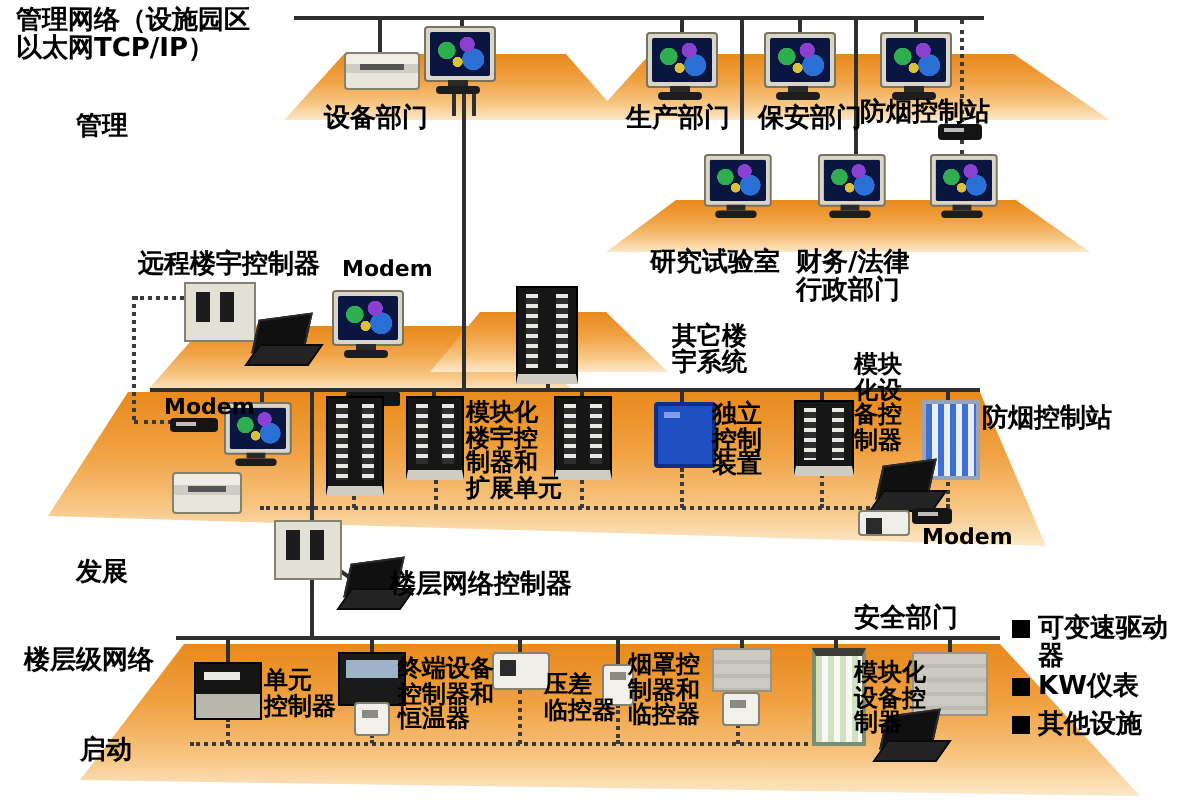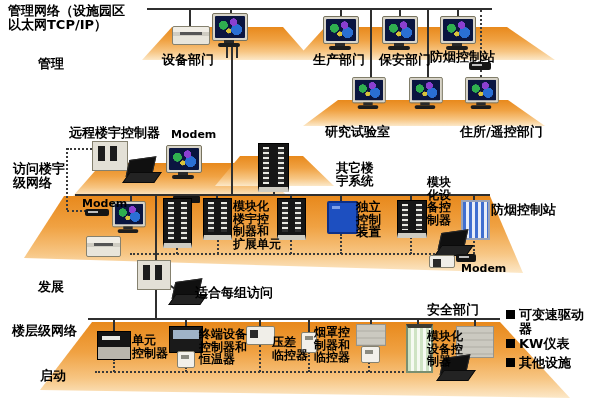--- a/index.html
+++ b/index.html
@@ -202,43 +202,42 @@
   <div class="laptop" style="left:436px;top:356px;"></div>
 
   <div class="lbl f13" style="left:8px;top:4px;">管理网络（设施园区
 以太网TCP/IP）</div>
   <div class="lbl f13" style="left:38px;top:57px;">管理</div>
   <div class="lbl f13" style="left:162px;top:53px;">设备部门</div>
   <div class="lbl f13" style="left:313px;top:53px;">生产部门</div>
   <div class="lbl f13" style="left:379px;top:53px;">保安部门</div>
   <div class="lbl f13" style="left:430px;top:50px;">防烟控制站</div>
   <div class="lbl f13" style="left:325px;top:125px;">研究试验室</div>
-  <div class="lbl f13" style="left:460px;top:125px;">住所/遥控部门</div>
+  <div class="lbl f13" style="left:398px;top:125px;">财务/法律
+行政部门</div>
   <div class="lbl f13" style="left:69px;top:126px;">远程楼宇控制器</div>
   <div class="lbl f11" style="left:171px;top:129px;">Modem</div>
-  <div class="lbl f13" style="left:13px;top:162px;">访问楼宇
-级网络</div>
   <div class="lbl f11" style="left:82px;top:198px;">Modem</div>
   <div class="lbl" style="left:233px;top:200px;">模块化
 楼宇控
 制器和
 扩展单元</div>
   <div class="lbl" style="left:336px;top:162px;font-size:12.5px;">其它楼
 宇系统</div>
   <div class="lbl" style="left:356px;top:201px;font-size:12.5px;">独立
 控制
 装置</div>
   <div class="lbl" style="left:427px;top:176px;">模块
 化设
 备控
 制器</div>
   <div class="lbl f13" style="left:491px;top:203px;">防烟控制站</div>
   <div class="lbl f11" style="left:461px;top:263px;">Modem</div>
   <div class="lbl f13" style="left:38px;top:280px;">发展</div>
-  <div class="lbl f13" style="left:195px;top:286px;">适合每组访问</div>
+  <div class="lbl f13" style="left:195px;top:286px;">楼层网络控制器</div>
   <div class="lbl f13" style="left:12px;top:324px;">楼层级网络</div>
   <div class="lbl f13" style="left:427px;top:303px;">安全部门</div>
   <div class="lbl" style="left:132px;top:334px;">单元
 控制器</div>
   <div class="lbl" style="left:199px;top:328px;">终端设备
 控制器和
 恒温器</div>
   <div class="lbl" style="left:272px;top:336px;">压差
 临控器</div>
   <div class="lbl" style="left:314px;top:326px;">烟罩控

